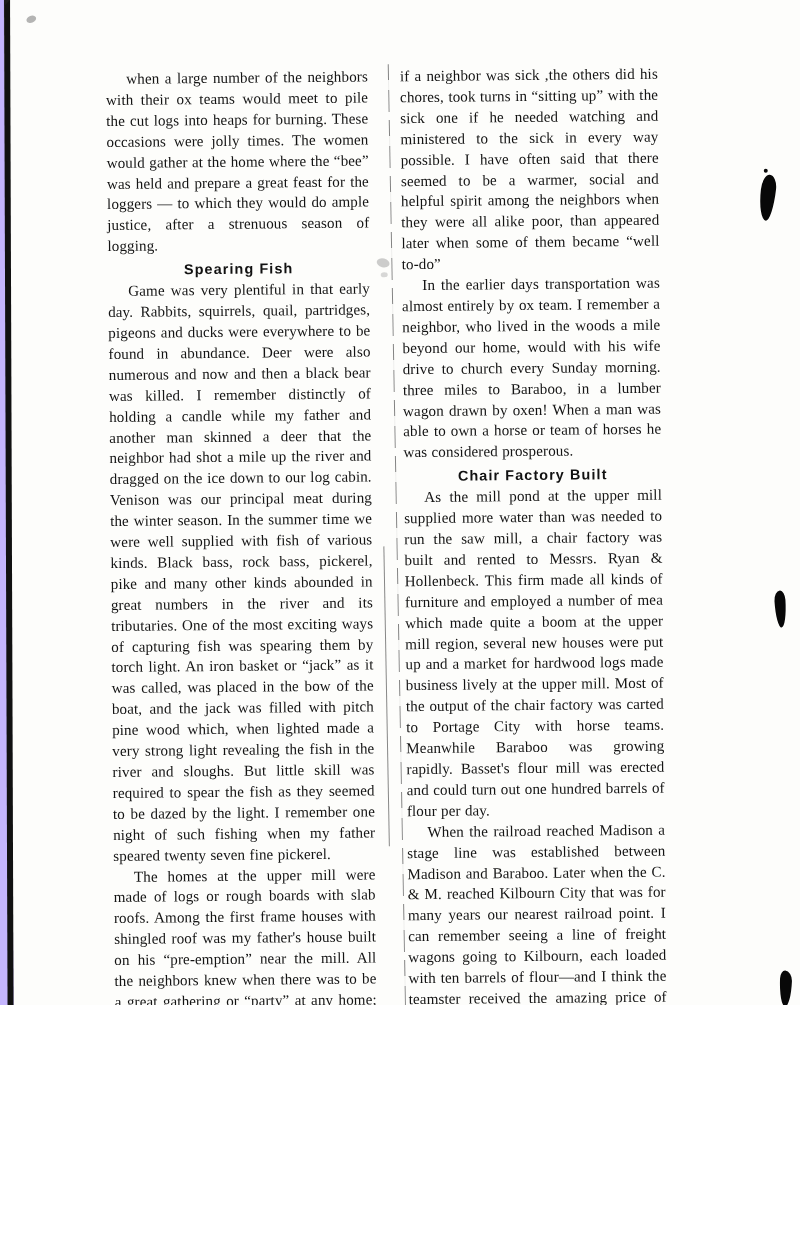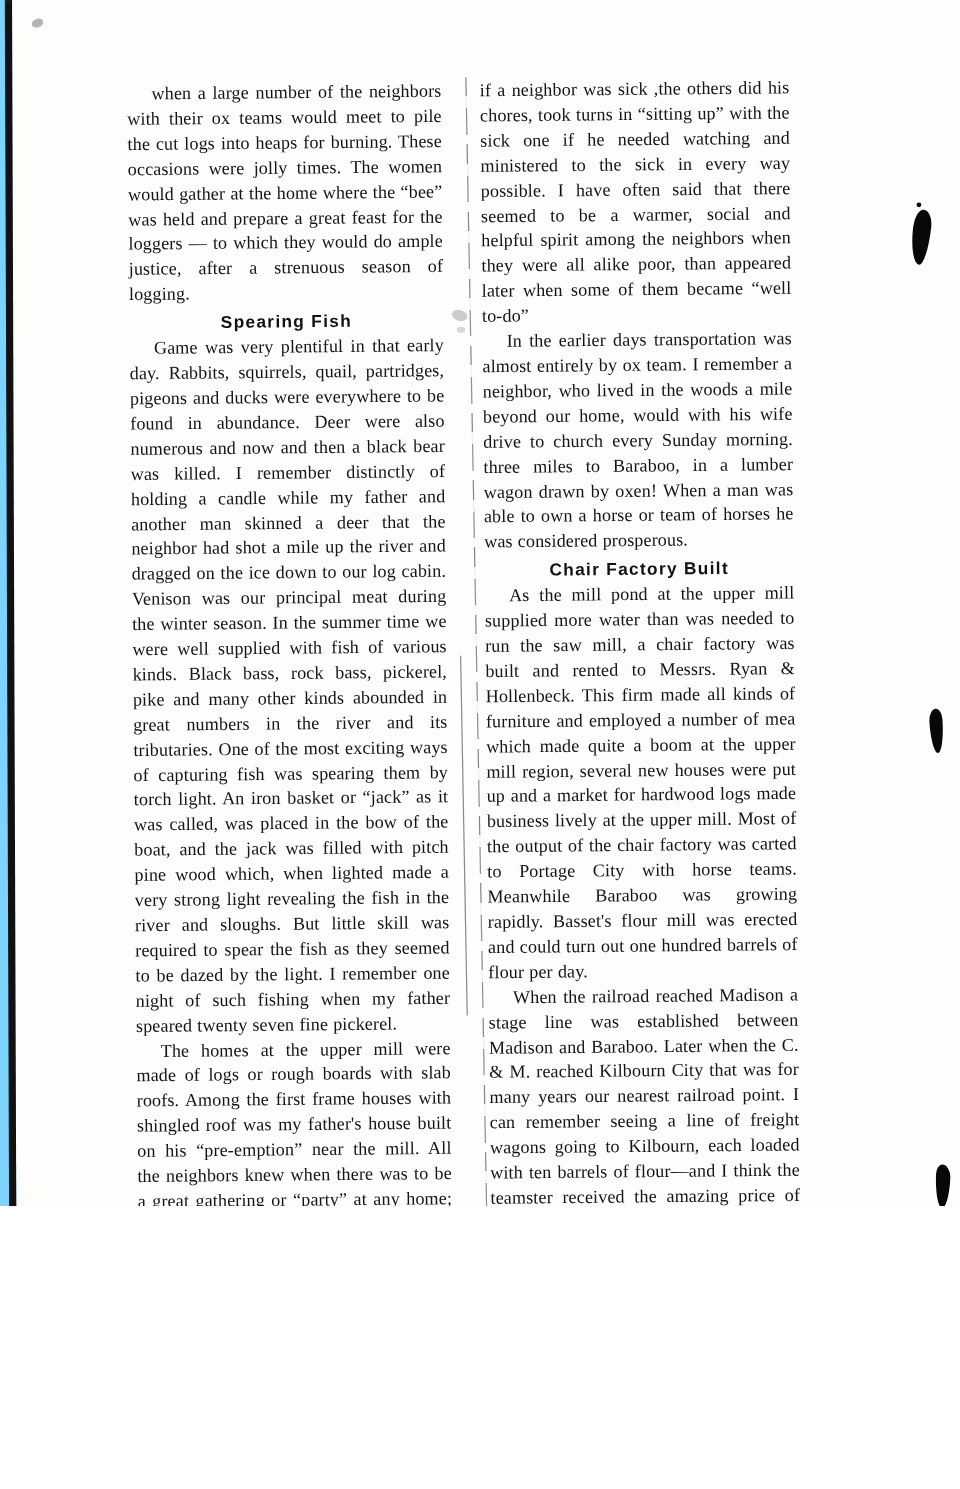--- a/index.html
+++ b/index.html
@@ -5,21 +5,21 @@
   html, body {
     margin: 0;
     padding: 0;
     background: #ffffff;
   }
   #page {
     position: relative;
     width: 800px;
     height: 1005px;
     overflow: hidden;
-    background: #7dd3fc;
+    background: #c4b5fd;
     font-family: "Liberation Serif", "DejaVu Serif", serif;
   }
 
   
   .sheet {
     position: absolute;
     left: 4px;
     top: -10px;
     width: 812px;
     height: 1228px;

